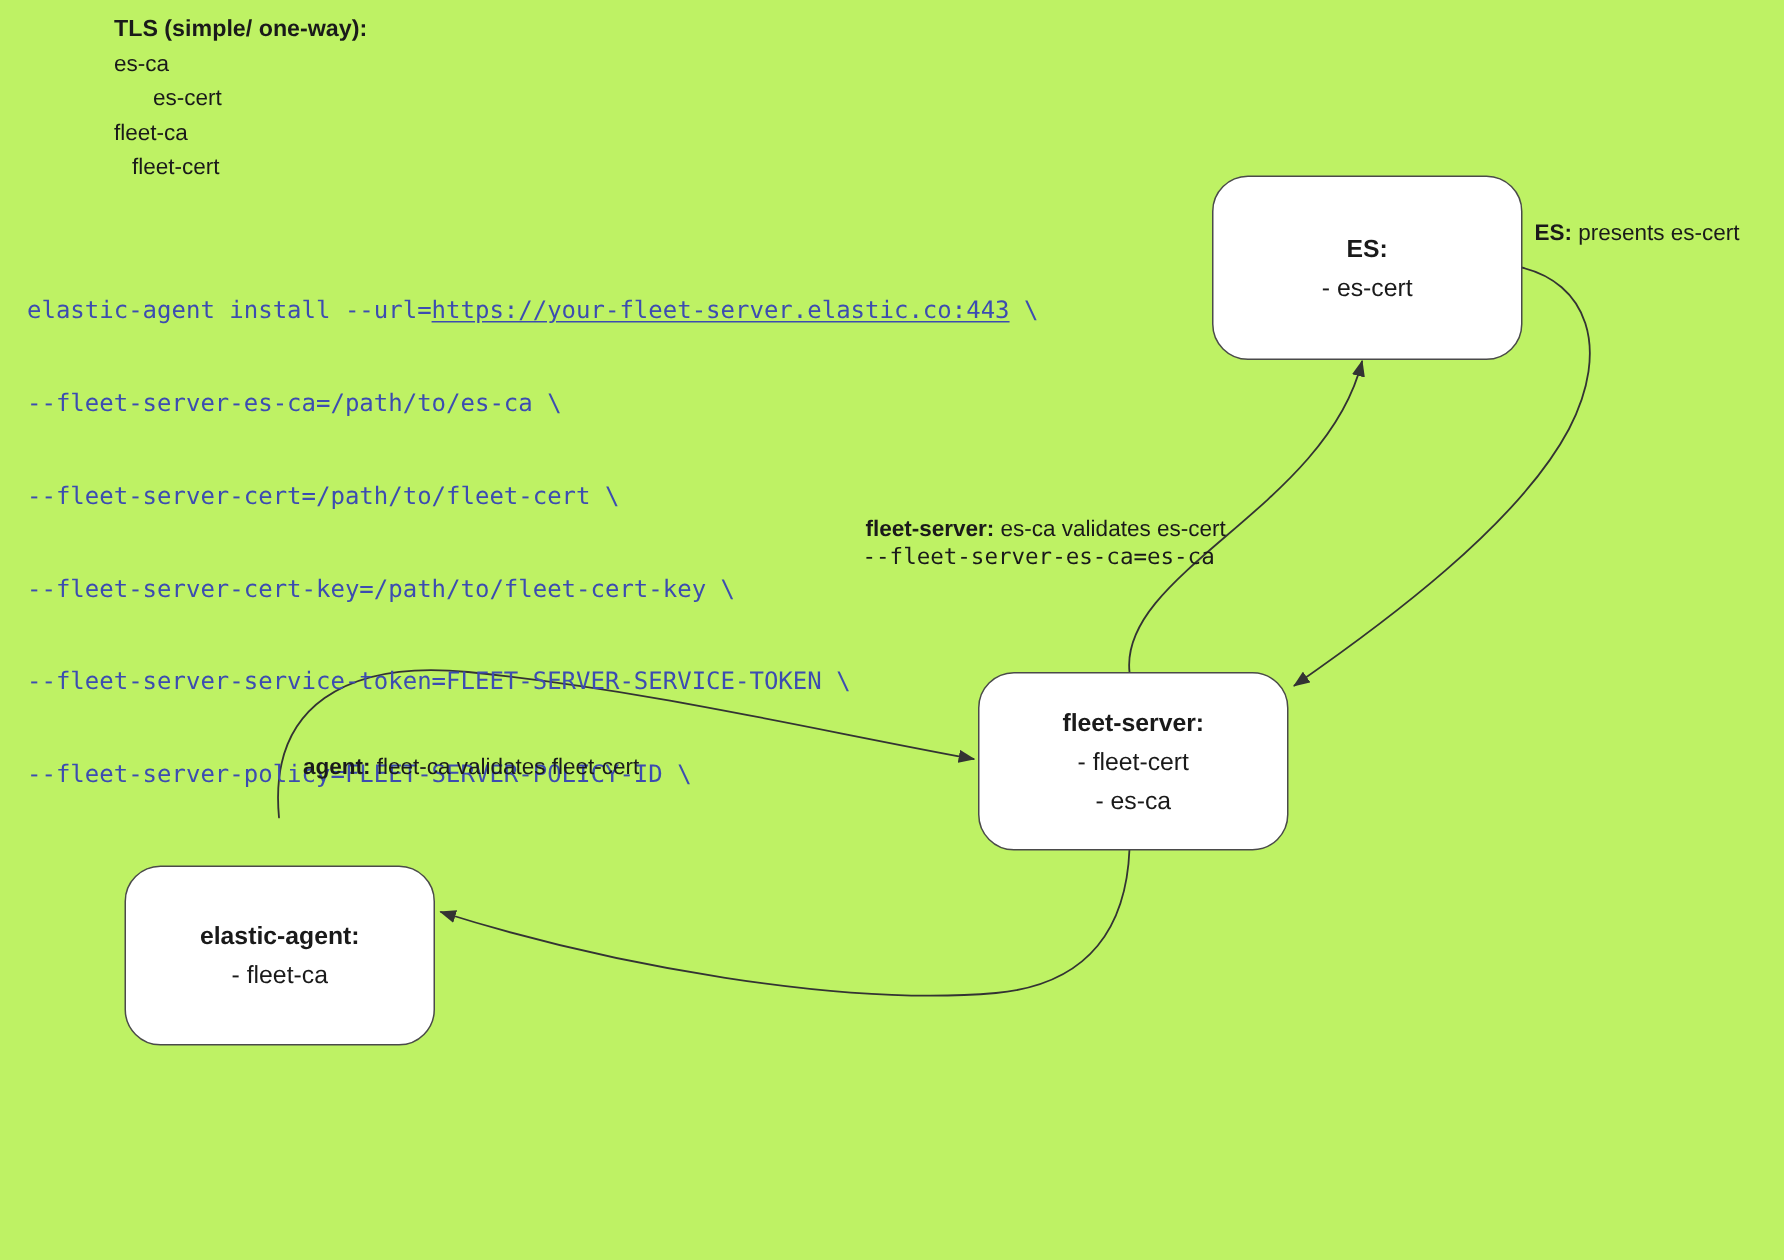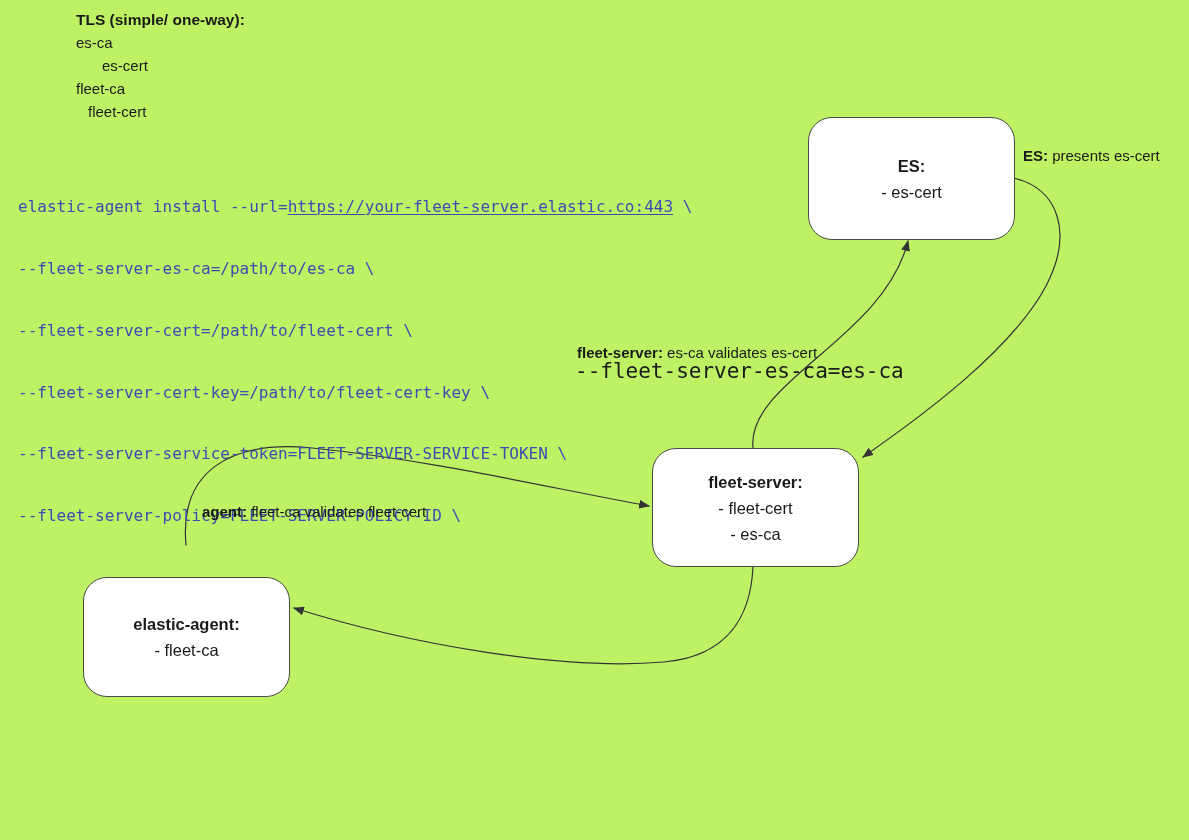--- a/index.html
+++ b/index.html
@@ -35,21 +35,21 @@
     text-align:center;font-size:16.5px;line-height:26px;
   }
   .node .t{font-weight:700;}
   .node-es{left:808px;top:117px;width:205px;height:121px;}
   .node-fs{left:652px;top:448px;width:205px;height:117px;}
   .node-ea{left:83px;top:545px;width:205px;height:118px;margin-top:32px;}
   
   .elabel{font-size:15px;line-height:18px;white-space:nowrap;}
   .elabel .b{font-weight:700;}
   .elabel .mono{
-    font-family:"DejaVu Sans Mono", monospace;font-size:21px;line-height:19px;color:var(--text);
+    font-family:"DejaVu Sans Mono", monospace;font-size:15px;line-height:19px;color:var(--text);
   }
   .lbl-es-presents{left:1023px;top:147px;}
   .lbl-fs-validates{left:561px;top:344px;margin-left:14px;}
   .lbl-fs-validates .l1{margin-left:2px;}
   .lbl-agent-validates{left:188px;top:503px;text-align:center;}
   .lbl-agent-validates .l1{margin-left:14px;}
   .lbl-fs-presents{left:468px;top:579px;}
   .lbl-fs-presents .l1{margin-left:10px;}
   
   svg.arrows{position:absolute;left:0;top:0;width:1189px;height:840px;pointer-events:none;}

